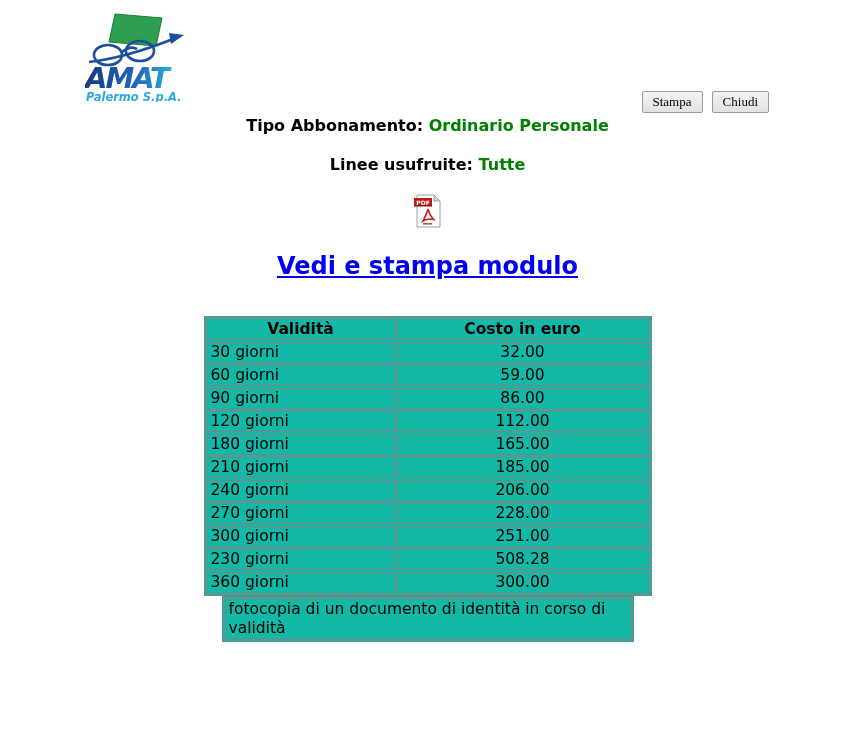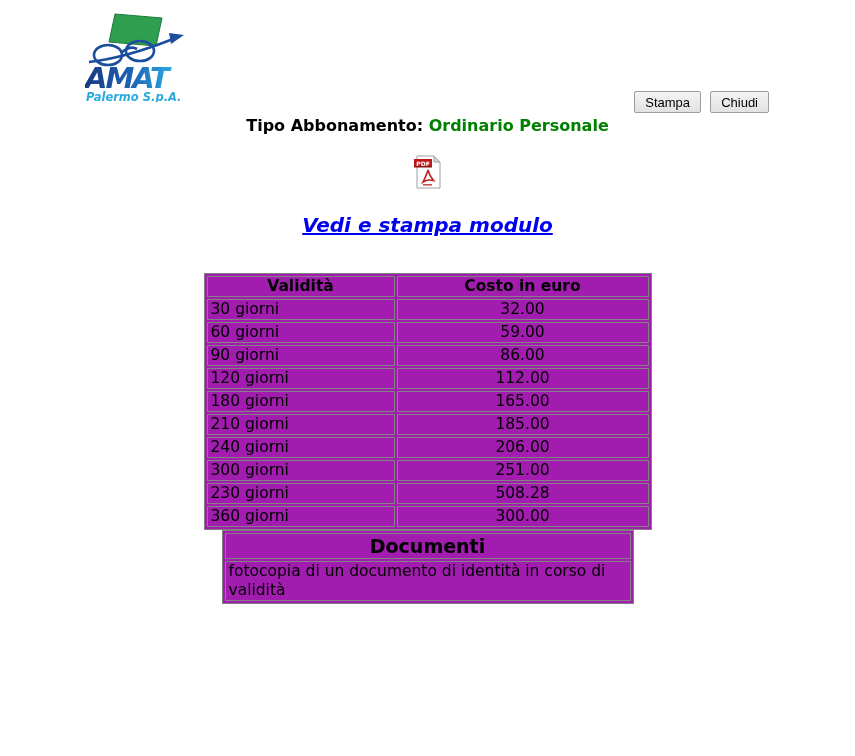--- a/index.html
+++ b/index.html
@@ -8,50 +8,49 @@
     width: 855px; height: 756px;
     background: #ffffff;
     font-family: "DejaVu Sans", sans-serif;
     color: #000;
     overflow: hidden;
   }
   .top { position: relative; height: 114px; }
   .logo { position: absolute; left: 85px; top: 8px; }
   .btns { position: absolute; top: 91px; right: 86px; white-space: nowrap; }
   .btns button {
-    font-family: Liberation Sans, sans-serif;
+    font-family: Liberation Serif, serif;
     font-size: 13px;
     color: #000;
     background: linear-gradient(#f4f4f4, #e2e2e2);
     border: 1px solid #9c9c9c;
     border-radius: 2px;
     padding: 2px 10px;
     height: 22px;
     margin-left: 4px;
     cursor: pointer;
   }
   main { text-align: center; }
   .info-line { font-size: 16px; font-weight: bold; margin: 0 0 20px 0; line-height: 19px; }
   .info-line:first-child { margin-top: 2px; }
   .green-val {  }
   .pdf-wrap { display: block; margin: 16px 0 0 0; }
   .pdf-link { display: inline-block; text-decoration: none; cursor: pointer; }
   .module-link-wrap { margin: 20px 0 0 0; }
   a.module-link {
-    font-size: 20px; font-weight: bold;
+    font-size: 24px; font-weight: bold;
     text-decoration: underline;
     cursor: pointer;
-    font-style: italic;
   }
   .tables { display: inline-block; margin-top: 36px; text-align: center; }
   table.grid {
     border-collapse: separate;
     border-spacing: 2px;
     border: 1px solid #7f7f7f;
-    background: #a21caf;
+    background: #14b8a6;
     margin: 0 auto;
   }
   table.grid th, table.grid td {
     border: 1px solid #828282;
     font-size: 15.5px;
     padding: 0 3px;
     line-height: 19px;
     height: 19px;
     vertical-align: top;
   }
@@ -91,20 +90,24 @@
   <div class="btns">
     <button>Stampa</button>
     <button>Chiudi</button>
   </div>
 </div>
 
 <main>
   <p class="info-line">
     <span>Tipo Abbonamento:</span>
     <span class="green-val" style="color: rgb(0, 128, 0);">Ordinario Personale</span>
+  </p>
+  <p class="info-line">
+    <span>Linee usufruite:</span>
+    <span class="green-val" style="color: rgb(0, 128, 0);">Tutte</span>
   </p>
 
   <div class="pdf-wrap">
     <a class="pdf-link">
       <svg width="28" height="34" viewBox="0 0 28 34">
         <path d="M3 1 H20 L26 7 V33 H3 Z" fill="#ffffff" stroke="#a0a0a0" stroke-width="1"></path>
         <path d="M20 1 L26 7 H20 Z" fill="#d8d8d8" stroke="#a0a0a0" stroke-width="1"></path>
         <rect x="0" y="4" width="18" height="8" fill="#c01818"></rect>
         <rect x="0" y="11" width="18" height="1.5" fill="#8f1010"></rect>
         <text x="9" y="10.5" font-family="DejaVu Sans, sans-serif" font-size="6" font-weight="bold" fill="#ffffff" text-anchor="middle">PDF</text>
@@ -149,40 +152,39 @@
         </tr>
         <tr>
           <td class="col-validity">210 giorni</td>
           <td class="col-cost">185.00</td>
         </tr>
         <tr>
           <td class="col-validity">240 giorni</td>
           <td class="col-cost">206.00</td>
         </tr>
         <tr>
+          <td class="col-validity">270 giorni</td>
+          <td class="col-cost">228.00</td>
+        </tr>
+        <tr>
           <td class="col-validity">300 giorni</td>
           <td class="col-cost">251.00</td>
         </tr>
         <tr>
           <td class="col-validity">230 giorni</td>
           <td class="col-cost">508.28</td>
         </tr>
         <tr>
           <td class="col-validity">360 giorni</td>
           <td class="col-cost">300.00</td>
         </tr>
       </tbody>
     </table>
 
     <table class="grid docs">
       <tbody>
         <tr>
-          <td class="doc-title-cell">
-            <div class="doc-title">Documenti</div>
-          </td>
-        </tr>
-        <tr>
           <td class="doc-cell">fotocopia di un documento di identità in corso di validità</td>
         </tr>
       </tbody>
     </table>
   </div>
 </main>
 
 </body></html>

